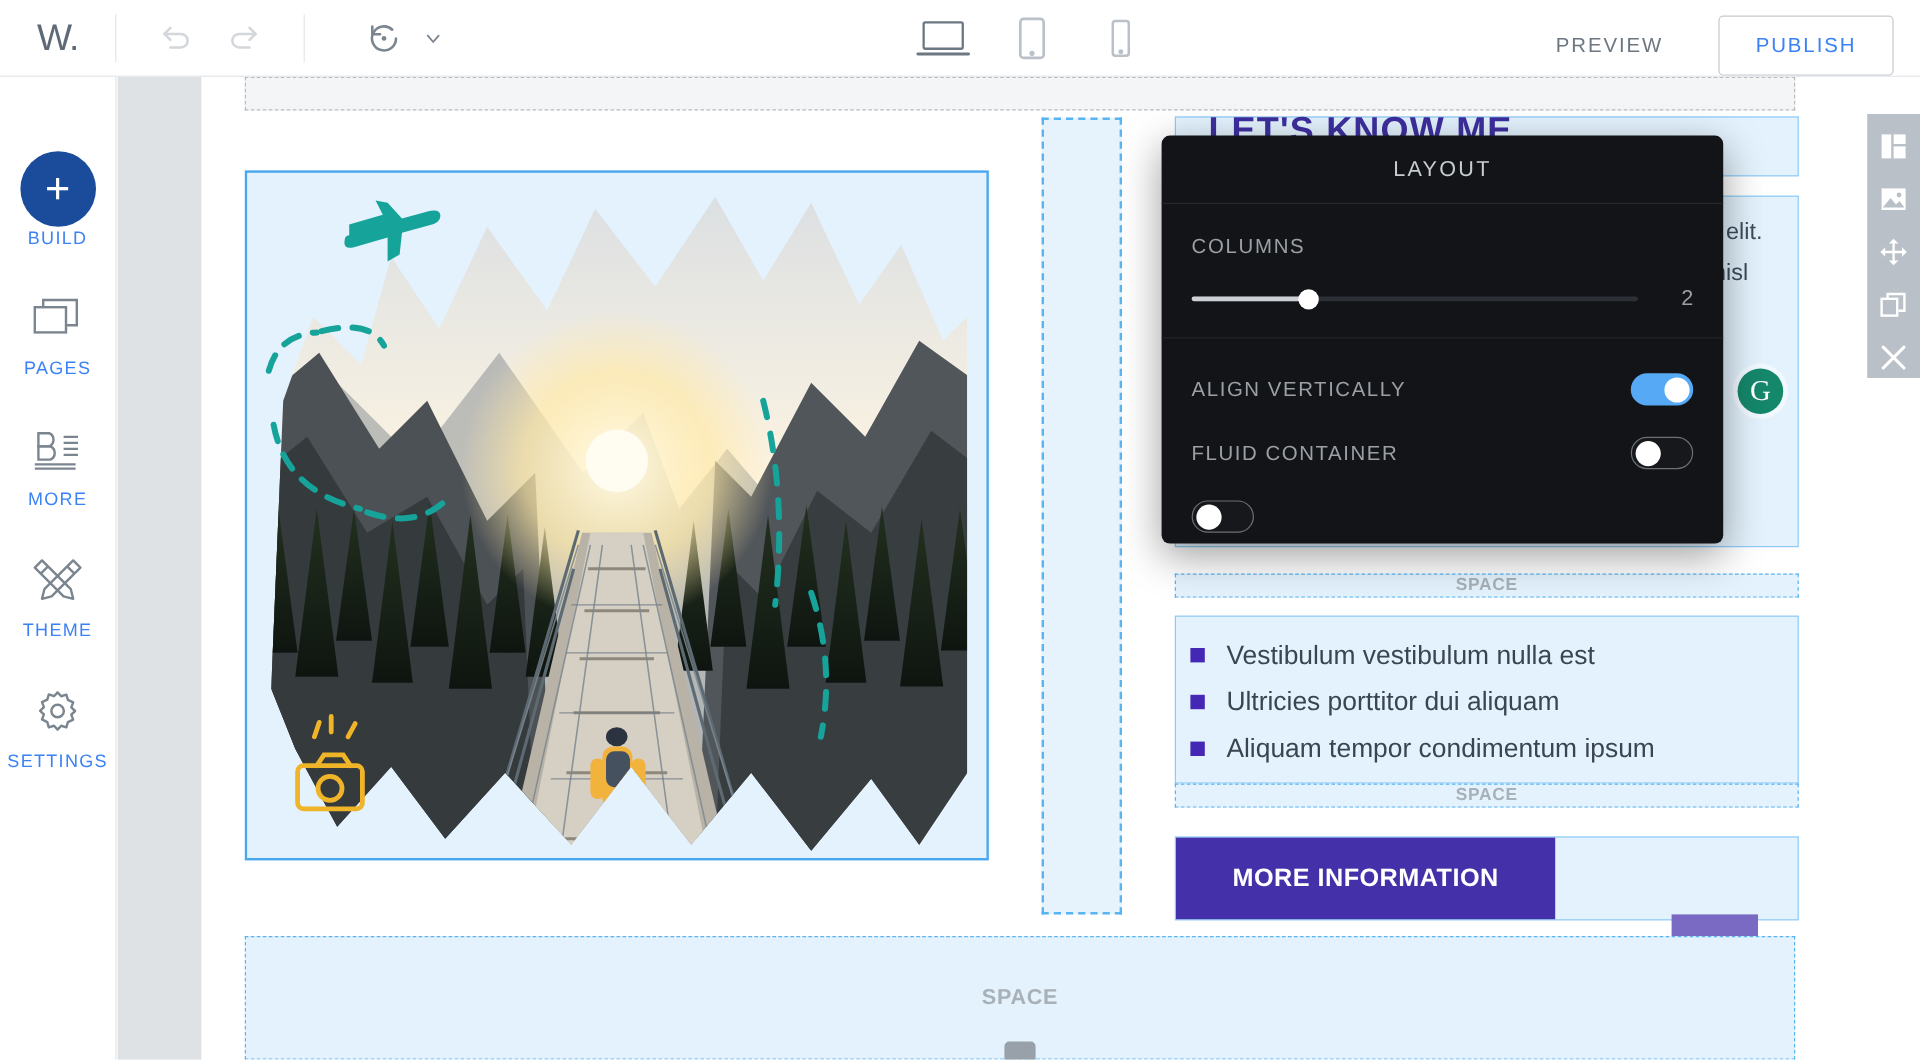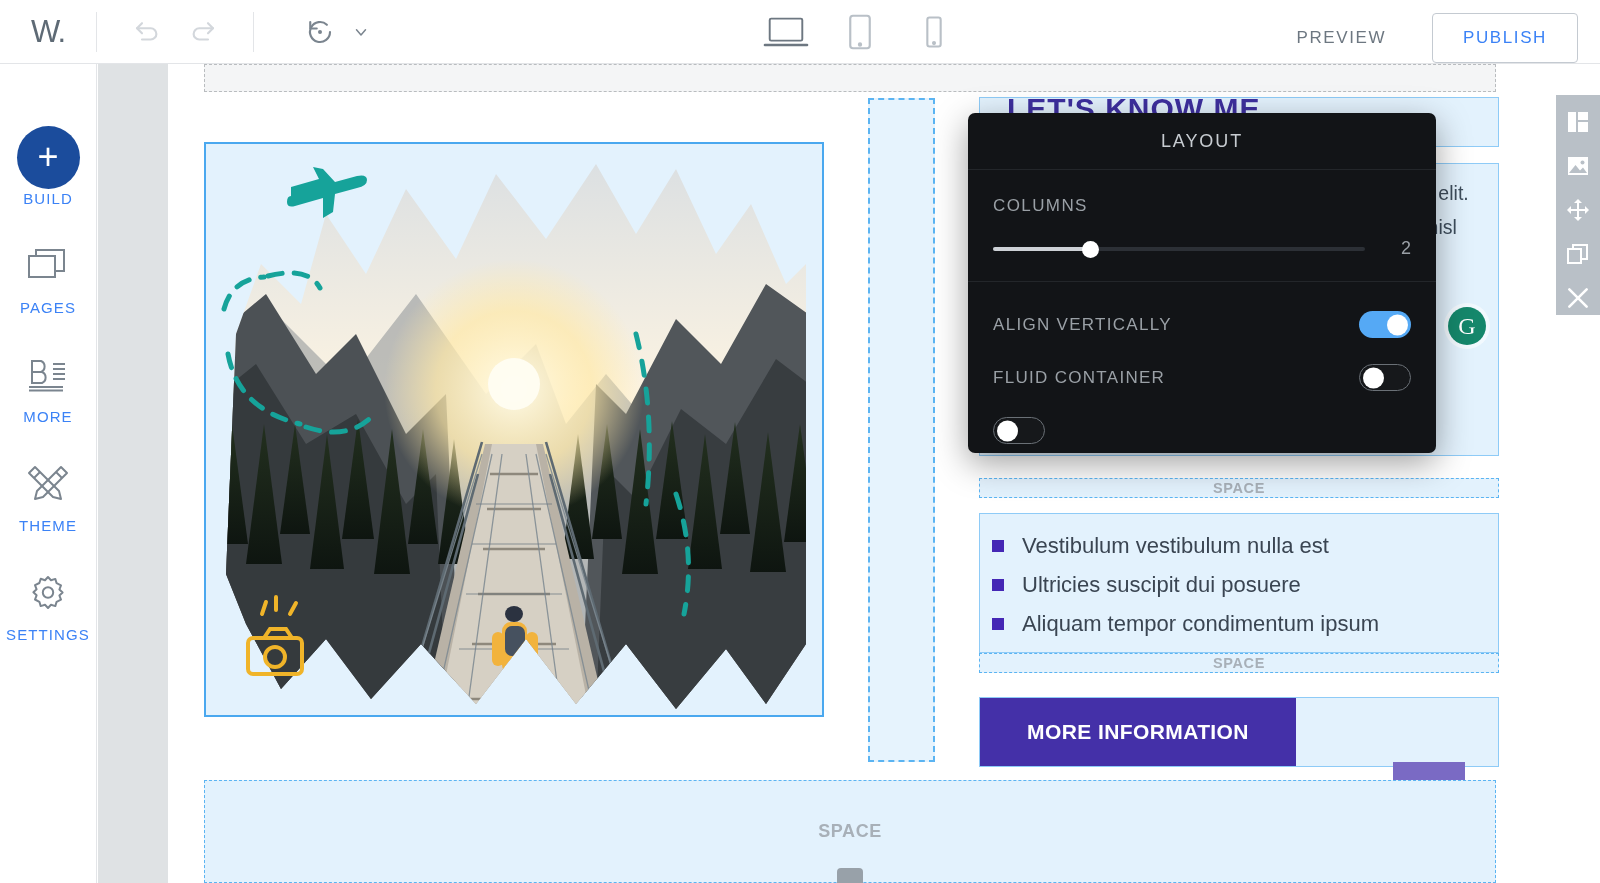--- a/index.html
+++ b/index.html
@@ -521,21 +521,21 @@
     <span class="space-lbl">SPACE</span>
   </div>
 
   <div class="blk" id="list-block">
     <div class="li-row">
       <span class="li-bullet"></span>
       <span class="li-text">Vestibulum vestibulum nulla est</span>
     </div>
     <div class="li-row">
       <span class="li-bullet"></span>
-      <span class="li-text">Ultricies suscipit dui posuere</span>
+      <span class="li-text">Ultricies porttitor dui aliquam</span>
     </div>
     <div class="li-row">
       <span class="li-bullet"></span>
       <span class="li-text">Aliquam tempor condimentum ipsum</span>
     </div>
   </div>
 
   <div class="space-blk" id="space-2">
     <span class="space-lbl">SPACE</span>
   </div>

